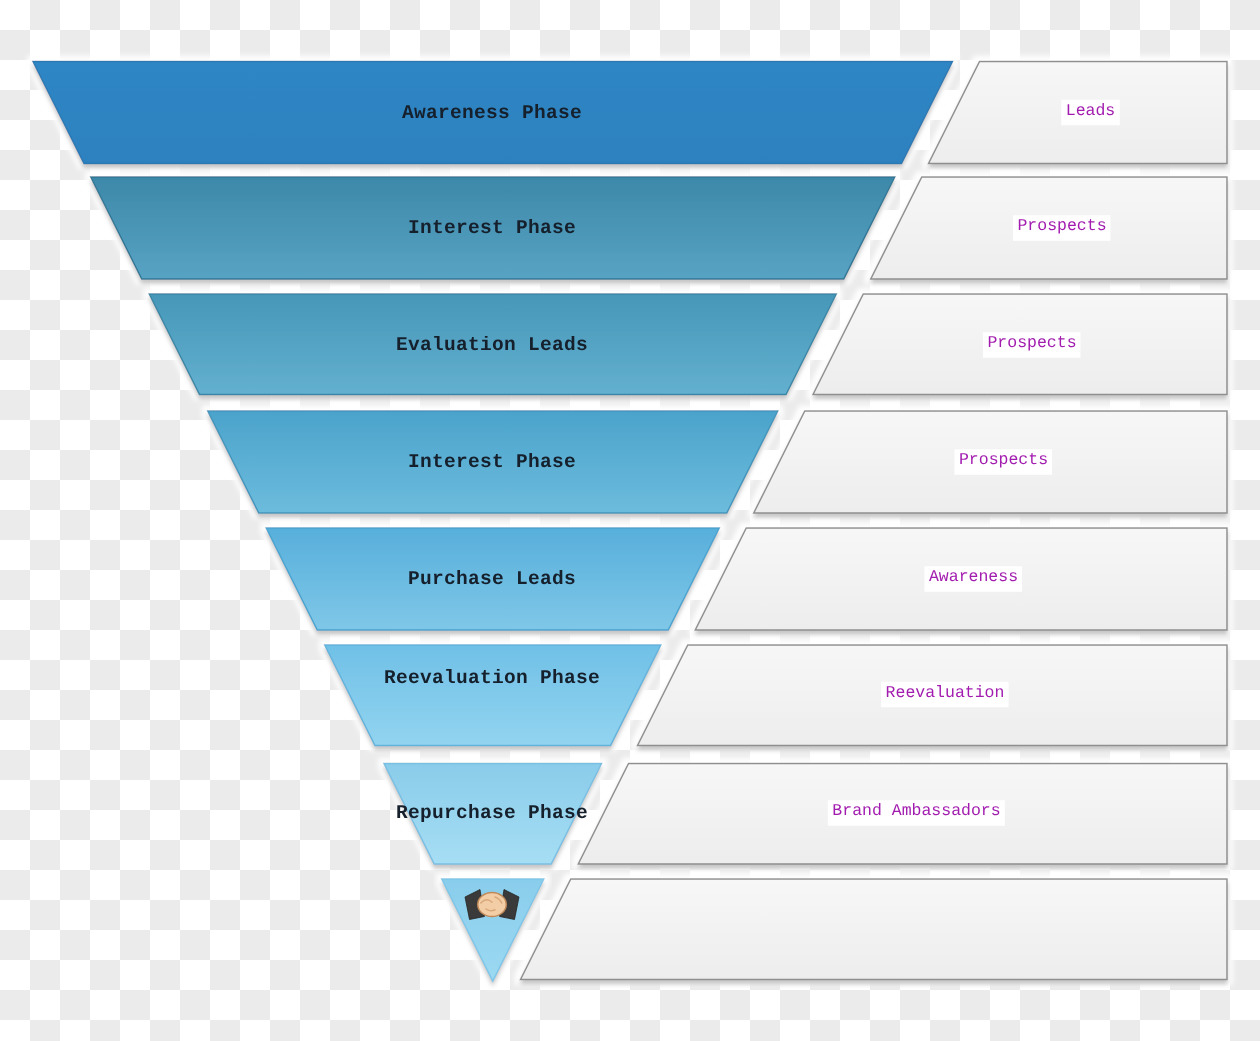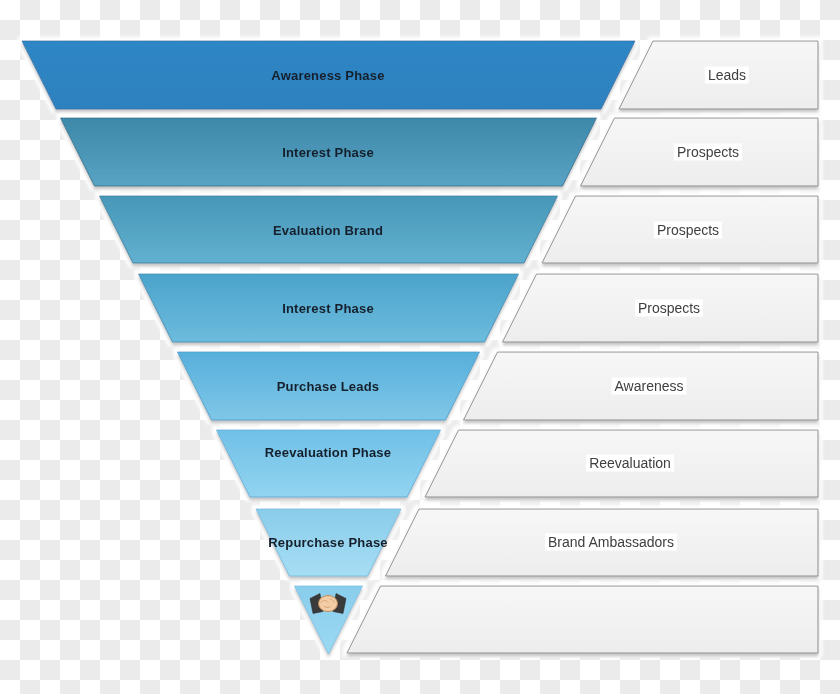--- a/index.html
+++ b/index.html
@@ -7,26 +7,26 @@
     position:relative;
     width:840px;height:694px;
     overflow:hidden;
     font-family:"Liberation Sans",sans-serif;
     background-color:#ffffff;
     background-image:repeating-conic-gradient(#ffffff 0% 25%, #ebebeb 0% 50%);
     background-position:20px 0;
     background-size:40px 40px;
   }
   .shapes{position:absolute;left:0;top:0;width:840px;height:694px;}
-  .label{position:absolute;transform:translate(-50%,-50%);white-space:nowrap;}
+  .label{position:absolute;transform:translate(-50%,-50%);white-space:nowrap;font-family:Liberation Mono, monospace;}
   .phase-label{
     font-size:13px;font-weight:bold;color:#15202c;letter-spacing:.2px;
   }
   .result-label{
-    font-size:14px;color:#404040;background:#ffffff;padding:0 3px;line-height:17px;
+    font-size:11px;color:#a21caf;background:#ffffff;padding:0 3px;line-height:17px;
   }
   .icon-wrap{position:absolute;transform:translate(-50%,-50%);}
 </style>
 </head>
 <body>
 
 <div class="stage">
 
   <svg class="shapes" viewBox="0 0 840 694" aria-hidden="true">
     <defs>
@@ -98,21 +98,21 @@
     <polygon points="575.5,196 818,196 818,263 542,263" fill="url(#gBox)" stroke="#8f8f8f" filter="url(#fx)"></polygon>
     <polygon points="536.5,274 818,274 818,342 502.5,342" fill="url(#gBox)" stroke="#8f8f8f" filter="url(#fx)"></polygon>
     <polygon points="497.5,352 818,352 818,420 463.5,420" fill="url(#gBox)" stroke="#8f8f8f" filter="url(#fx)"></polygon>
     <polygon points="458.5,430 818,430 818,497 425,497" fill="url(#gBox)" stroke="#8f8f8f" filter="url(#fx)"></polygon>
     <polygon points="419,509 818,509 818,576 385.5,576" fill="url(#gBox)" stroke="#8f8f8f" filter="url(#fx)"></polygon>
     <polygon points="380.5,586 818,586 818,653 347,653" fill="url(#gBox)" stroke="#8f8f8f" filter="url(#fx)"></polygon>
   </svg>
 
   <div class="label phase-label" style="left:328px;top:75px">Awareness Phase</div>
   <div class="label phase-label" style="left:328px;top:152px">Interest Phase</div>
-  <div class="label phase-label" style="left:328px;top:230px">Evaluation Brand</div>
+  <div class="label phase-label" style="left:328px;top:230px">Evaluation Leads</div>
   <div class="label phase-label" style="left:328px;top:308px">Interest Phase</div>
   <div class="label phase-label" style="left:328px;top:386px">Purchase Leads</div>
   <div class="label phase-label" style="left:328px;top:452px">Reevaluation Phase</div>
   <div class="label phase-label" style="left:328px;top:542px">Repurchase Phase</div>
 
   <div class="icon-wrap" style="left:328px;top:606px">
     <svg width="38" height="27" viewBox="0 0 38 27">
       <polygon points="1,8 11,3 14,21 4,23" fill="#3a3a3a" stroke="#222" stroke-width="0.5"></polygon>
       <polygon points="37,8 27,3 24,21 34,23" fill="#3a3a3a" stroke="#222" stroke-width="0.5"></polygon>
       <ellipse cx="19" cy="13" rx="9.5" ry="8" fill="#f3cda6" stroke="#c08a58" stroke-width="1"></ellipse>

